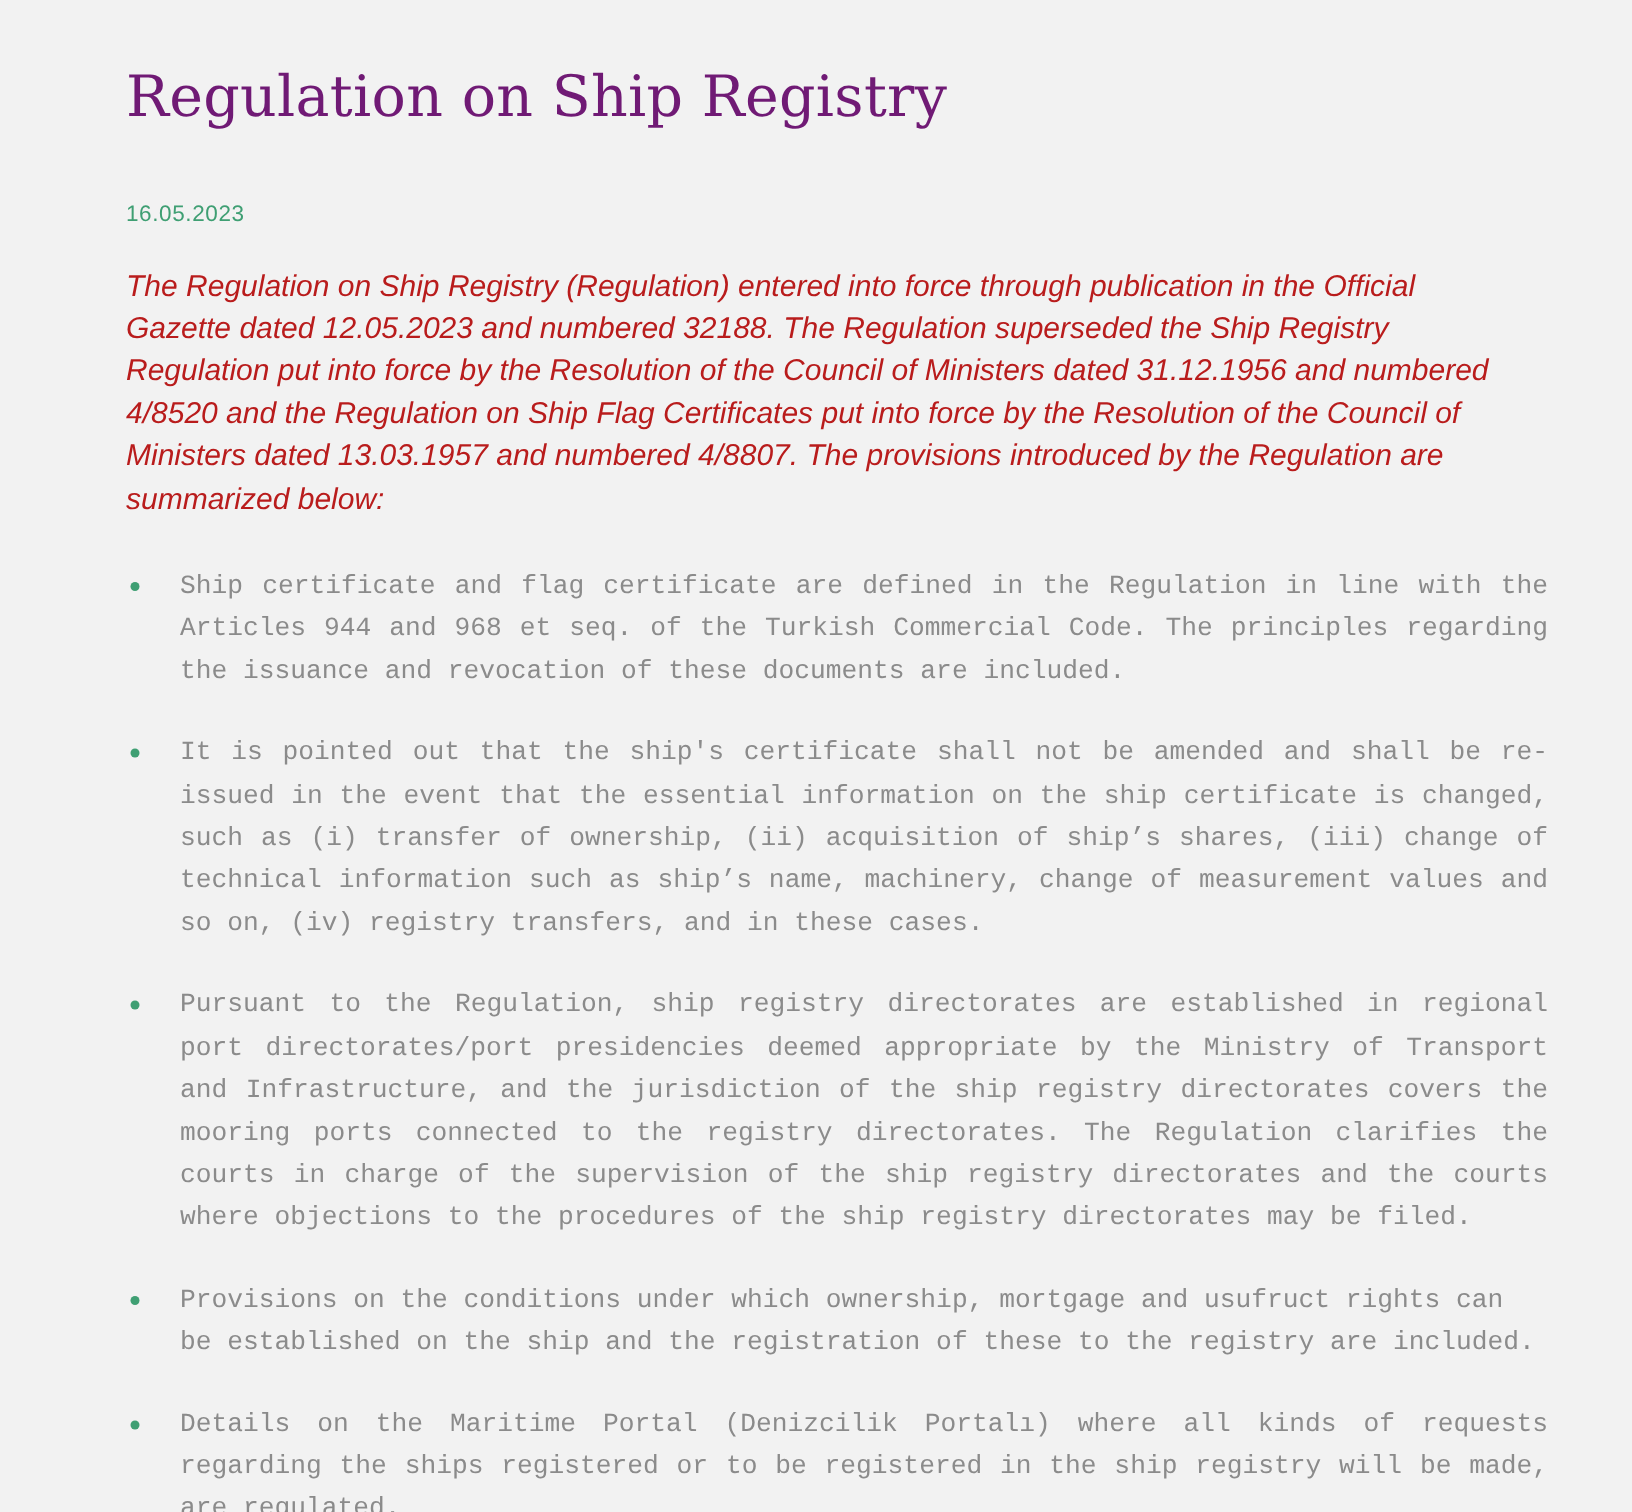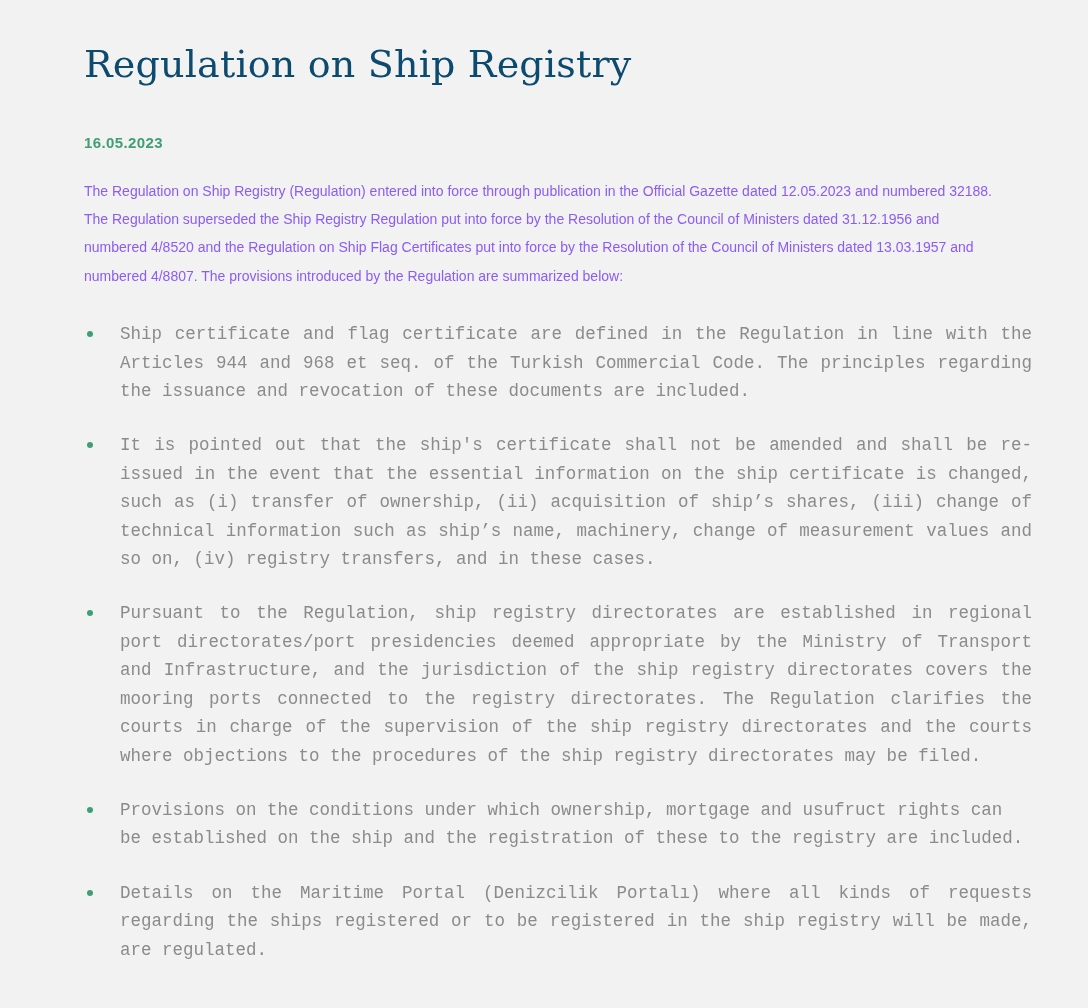--- a/index.html
+++ b/index.html
@@ -16,37 +16,38 @@
   .page {
     width: 1088px;
     box-sizing: border-box;
     padding: 42px 56px 40px 84px;
   }
   .article-title {
     font-family: "DejaVu Serif", serif;
     font-size: 38px;
     font-weight: 400;
     letter-spacing: 0.2px;
-    color: #0c4a6e;
+    color: #701a75;
     margin: 0 0 46px 0;
     line-height: 1.2;
   }
   .article-date {
     font-size: 15px;
-    font-weight: bold;
+    font-weight: normal;
     letter-spacing: 0.4px;
     color: #3f9f73;
     margin: 0 0 26px 0;
   }
   .intro-paragraph {
-    font-size: 14px;
+    font-size: 20px;
     line-height: 28.4px;
-    color: #8b5cf6;
+    color: #b91c1c;
     margin: 0 0 30px 0;
     max-width: 915px;
+    font-style: italic;
   }
   .points-list {
     list-style: none;
     margin: 0;
     padding: 0;
     font-family: Liberation Mono, monospace;
   }
   .point-item {
     position: relative;
     padding-left: 36px;

